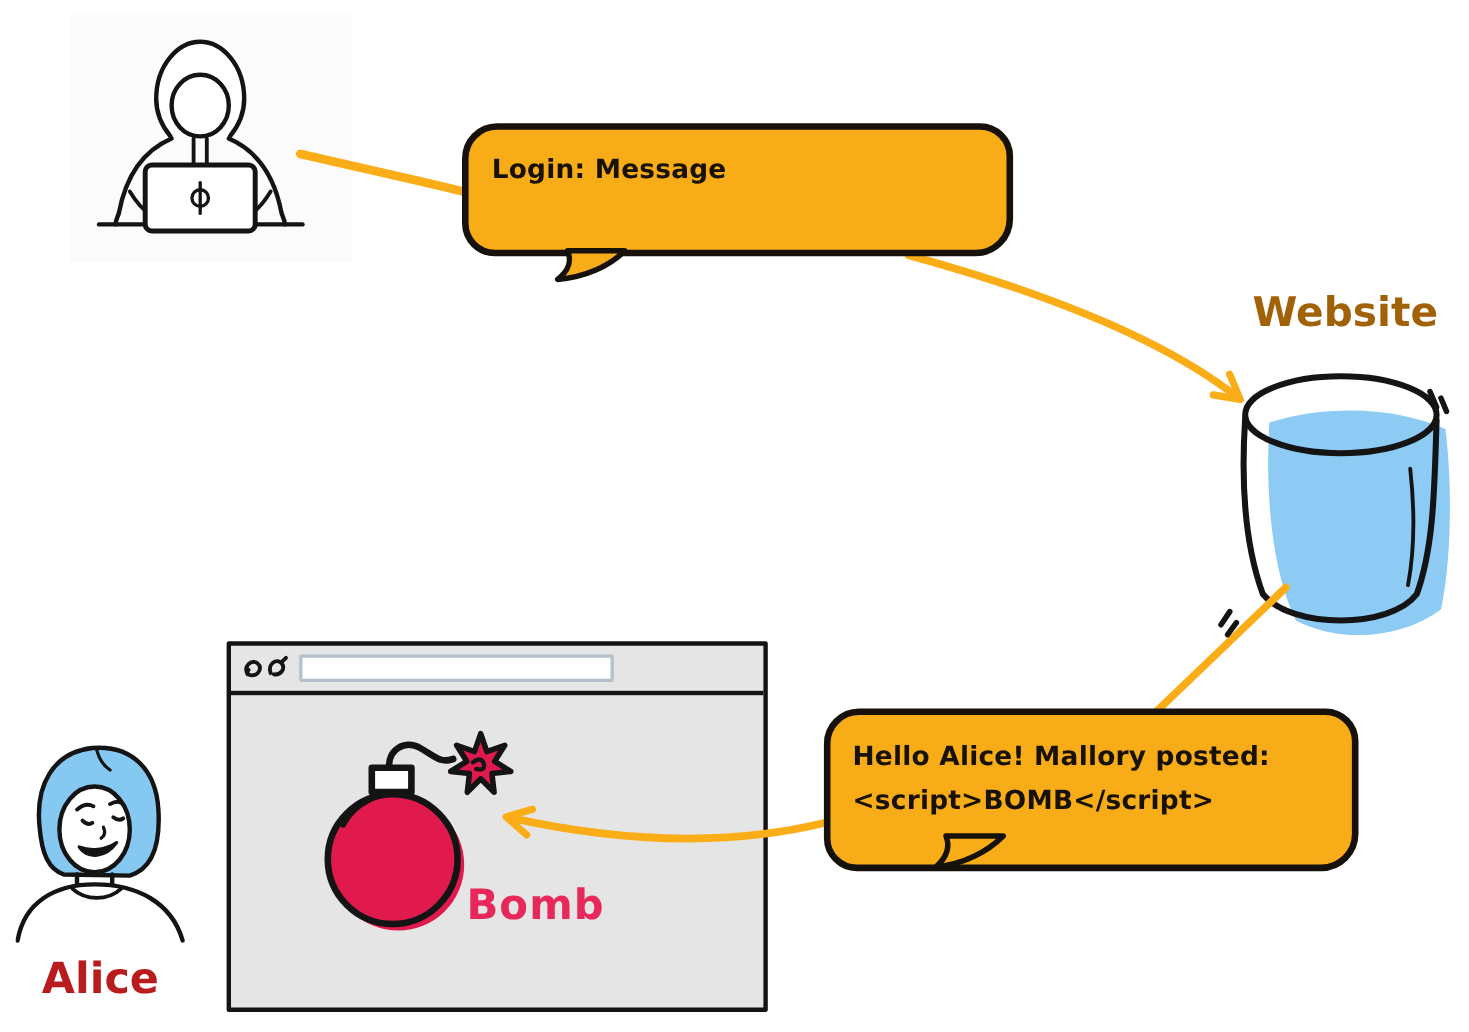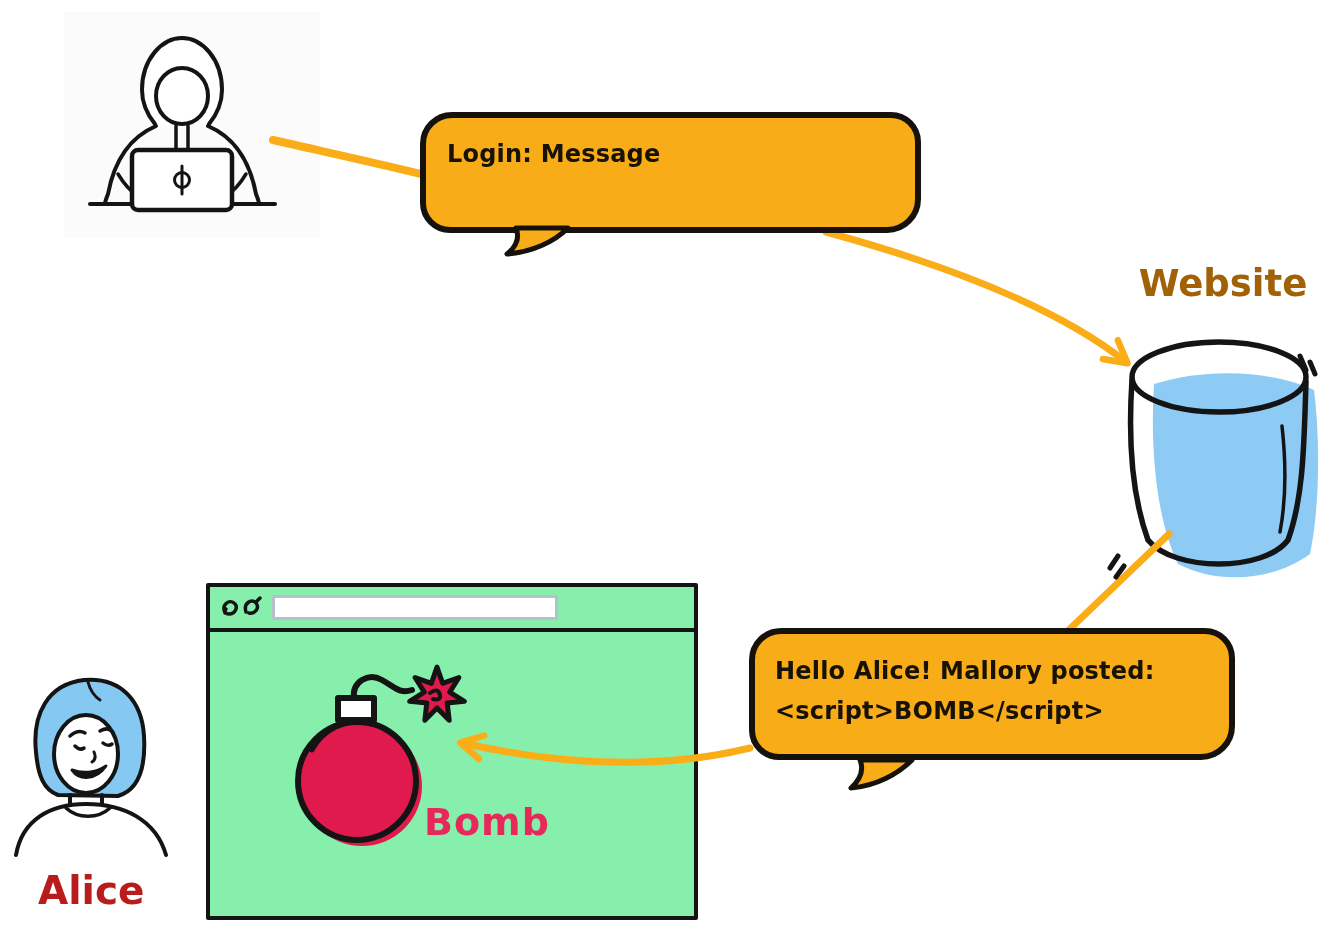--- a/index.html
+++ b/index.html
@@ -18,34 +18,34 @@
     background:#F8AC17;
     border:6px solid #16120b;
     border-radius:32px 30px 34px 30px;
     box-sizing:border-box;
     color:#181206;
     font-weight:700;
     z-index:6;
   }
   .bubble .ln{display:block;white-space:nowrap;letter-spacing:.2px;}
   #bubble1{left:420px;top:112px;width:501px;height:121px;padding:16px 0 0 21px;font-size:24px;line-height:40px;}
-  #bubble2{left:749px;top:628px;width:486px;height:132px;padding:17px 0 0 20px;font-size:24px;line-height:40px;}
+  #bubble2{left:749px;top:644px;width:486px;height:148px;padding:17px 0 0 20px;font-size:24px;line-height:40px;}
   .tail{position:absolute;z-index:7;}
 
   
   #website-label{left:1128px;top:262px;width:190px;text-align:center;
     font-size:37px;font-weight:600;color:#a16207;z-index:2;}
   #alice-label{left:38px;top:868px;font-size:39px;font-weight:600;color:#b91c1c;z-index:2;}
 
   
   #hacker-backdrop{left:64px;top:12px;width:256px;height:226px;background:#FBFBFB;z-index:0;}
 
   
   #browser{left:206px;top:583px;width:492px;height:337px;box-sizing:border-box;
-    border:4px solid #141414;border-radius:2px;background:#86efac;z-index:3;}
+    border:4px solid #141414;border-radius:2px;background:#e5e5e5;z-index:3;}
   #browser .toolbar{height:45px;box-sizing:border-box;border-bottom:4px solid #141414;
     display:flex;align-items:center;padding:0 6px;}
   #address-bar{width:286px;height:25px;box-sizing:border-box;border:3px solid #B5C0CB;
     border-radius:2px;background:#fff;margin-left:8px;}
   #browser .content{position:relative;height:284px;}
   #bomb-label{left:214px;top:168px;font-size:38px;font-weight:700;color:#E8285A;letter-spacing:1px;}
 
   
   #hacker-art{left:70px;top:14px;z-index:2;}
   #cylinder-art{left:1124px;top:336px;z-index:3;overflow:visible;}

